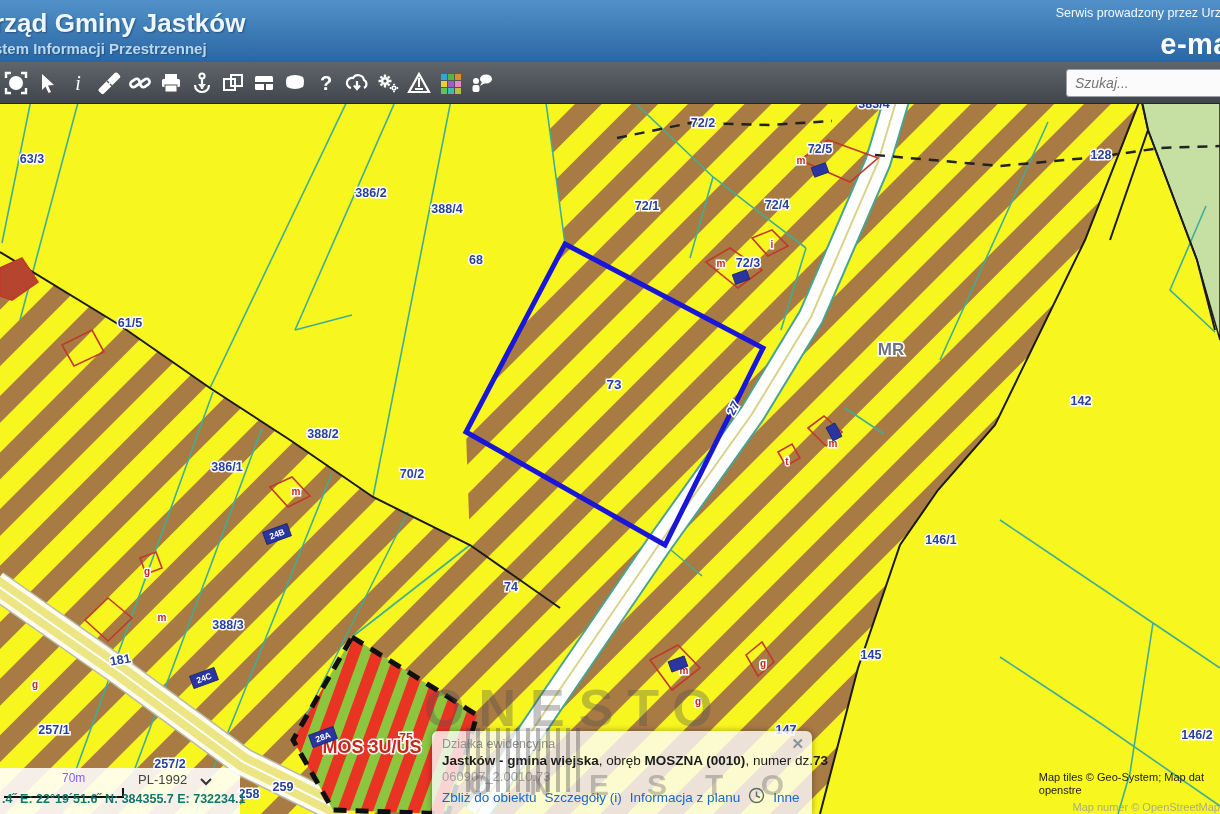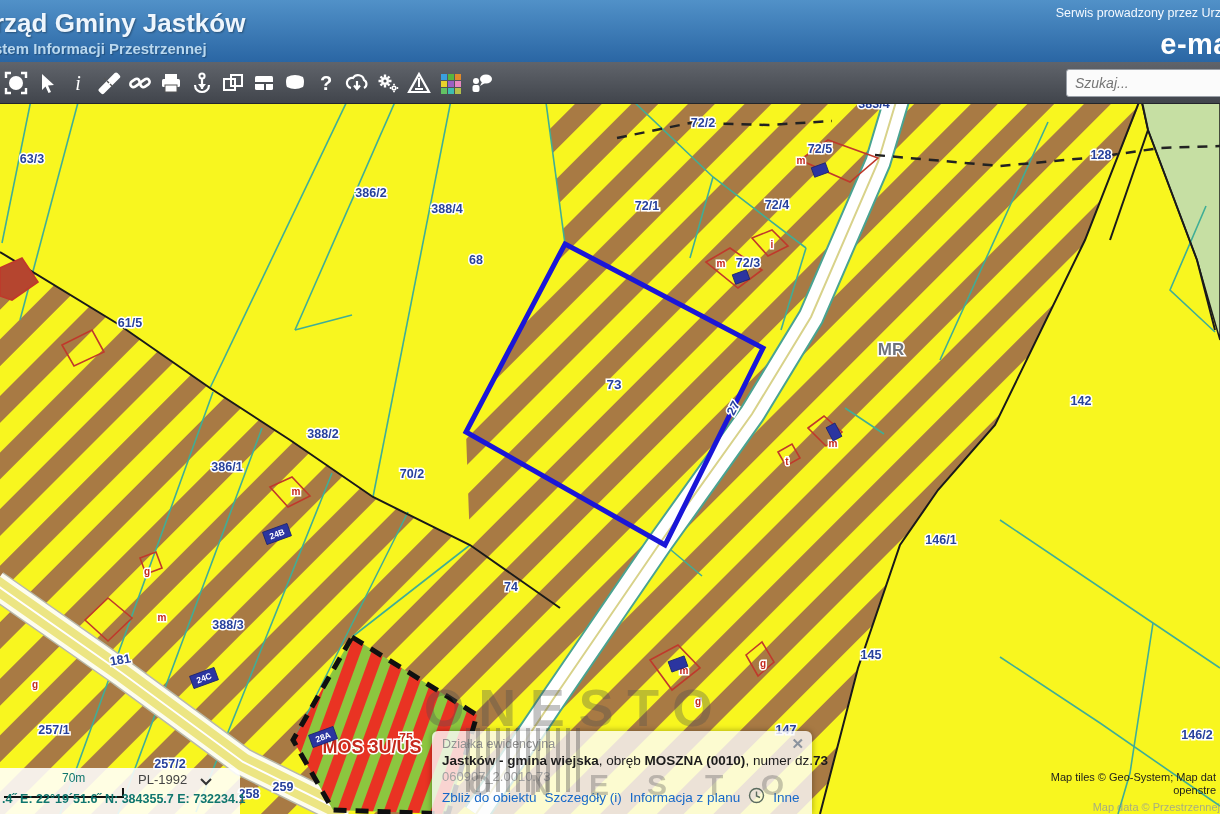--- a/index.html
+++ b/index.html
@@ -26,27 +26,27 @@
   #popup-code{font-size:13px;color:#a3a3a3;margin-top:1px;}
   #popup-links{margin-top:3px;font-size:13.5px;color:#1668c8;display:flex;align-items:center;gap:8px;white-space:nowrap;}
   #popup-links .plink{cursor:pointer;}
   
   #wm{position:absolute;left:0;top:0;width:1220px;height:814px;pointer-events:none;z-index:8;}
   #wm-onesto{position:absolute;left:424px;top:678px;font-size:52px;font-weight:bold;letter-spacing:14px;color:rgba(80,80,80,.34);}
   #wm-broker{position:absolute;left:468px;top:768px;font-size:30px;font-weight:bold;letter-spacing:38px;color:rgba(80,80,80,.32);}
   #wm-barcode{position:absolute;left:466px;top:728px;width:120px;height:64px;background:repeating-linear-gradient(90deg,rgba(70,70,70,.45) 0 4px,transparent 4px 10px);opacity:.8;}
   
   #scalebox{position:absolute;left:0;bottom:0;width:240px;height:46px;background:rgba(255,255,255,.88);border-radius:0 8px 0 0;z-index:9;font-size:12px;color:#222;}
-  #scale-dist{position:absolute;left:62px;top:3px;color:#0f766e;}
+  #scale-dist{position:absolute;left:62px;top:3px;color:#8b5cf6;}
   #scale-line{position:absolute;left:4px;top:20px;width:118px;height:8px;border-bottom:2px solid #111;border-right:2px solid #111;}
   #scale-crs{position:absolute;left:138px;top:4px;color:#444;font-size:13px;cursor:pointer;}
   #scale-chev{position:absolute;left:200px;top:7px;cursor:pointer;}
   #scale-coords{position:absolute;left:2px;top:24px;font-size:12.5px;font-weight:bold;color:#0f766e;white-space:nowrap;}
   
-  #attrib{position:absolute;right:4px;bottom:16px;text-align:right;font-size:11px;color:#1c1c1c;z-index:9;line-height:1.25;}
+  #attrib{position:absolute;right:16px;bottom:16px;font-size:11px;color:#1c1c1c;z-index:9;line-height:1.25;}
   #attrib-osm{position:absolute;right:0;bottom:1px;font-size:11px;color:rgba(140,150,160,.75);z-index:9;white-space:nowrap;}
 </style>
 </head>
 <body>
 
 <div id="app">
 
   <svg id="map" width="1220" height="711" viewBox="0 103 1220 711">
     <defs>
       <pattern id="brownStripes" patternUnits="userSpaceOnUse" width="40" height="40" patternTransform="rotate(-45)">
@@ -374,15 +374,15 @@
           <polyline points="1,1 6,6 11,1" fill="none" stroke="#333" stroke-width="2"></polyline>
         </svg>
     </div>
     <div id="scale-coords">.4˝  E: 22°19´51.6˝  N: 384355.7  E: 732234.1</div>
   </div>
 
   <div id="attrib">
     <span>Map tiles © Geo-System; Map dat</span><br>
     <span>openstre</span>
   </div>
-  <div id="attrib-osm">Map data © Przestrzennej</div>
+  <div id="attrib-osm">Map numer © OpenStreetMap</div>
 
 </div>
 
 </body></html>

